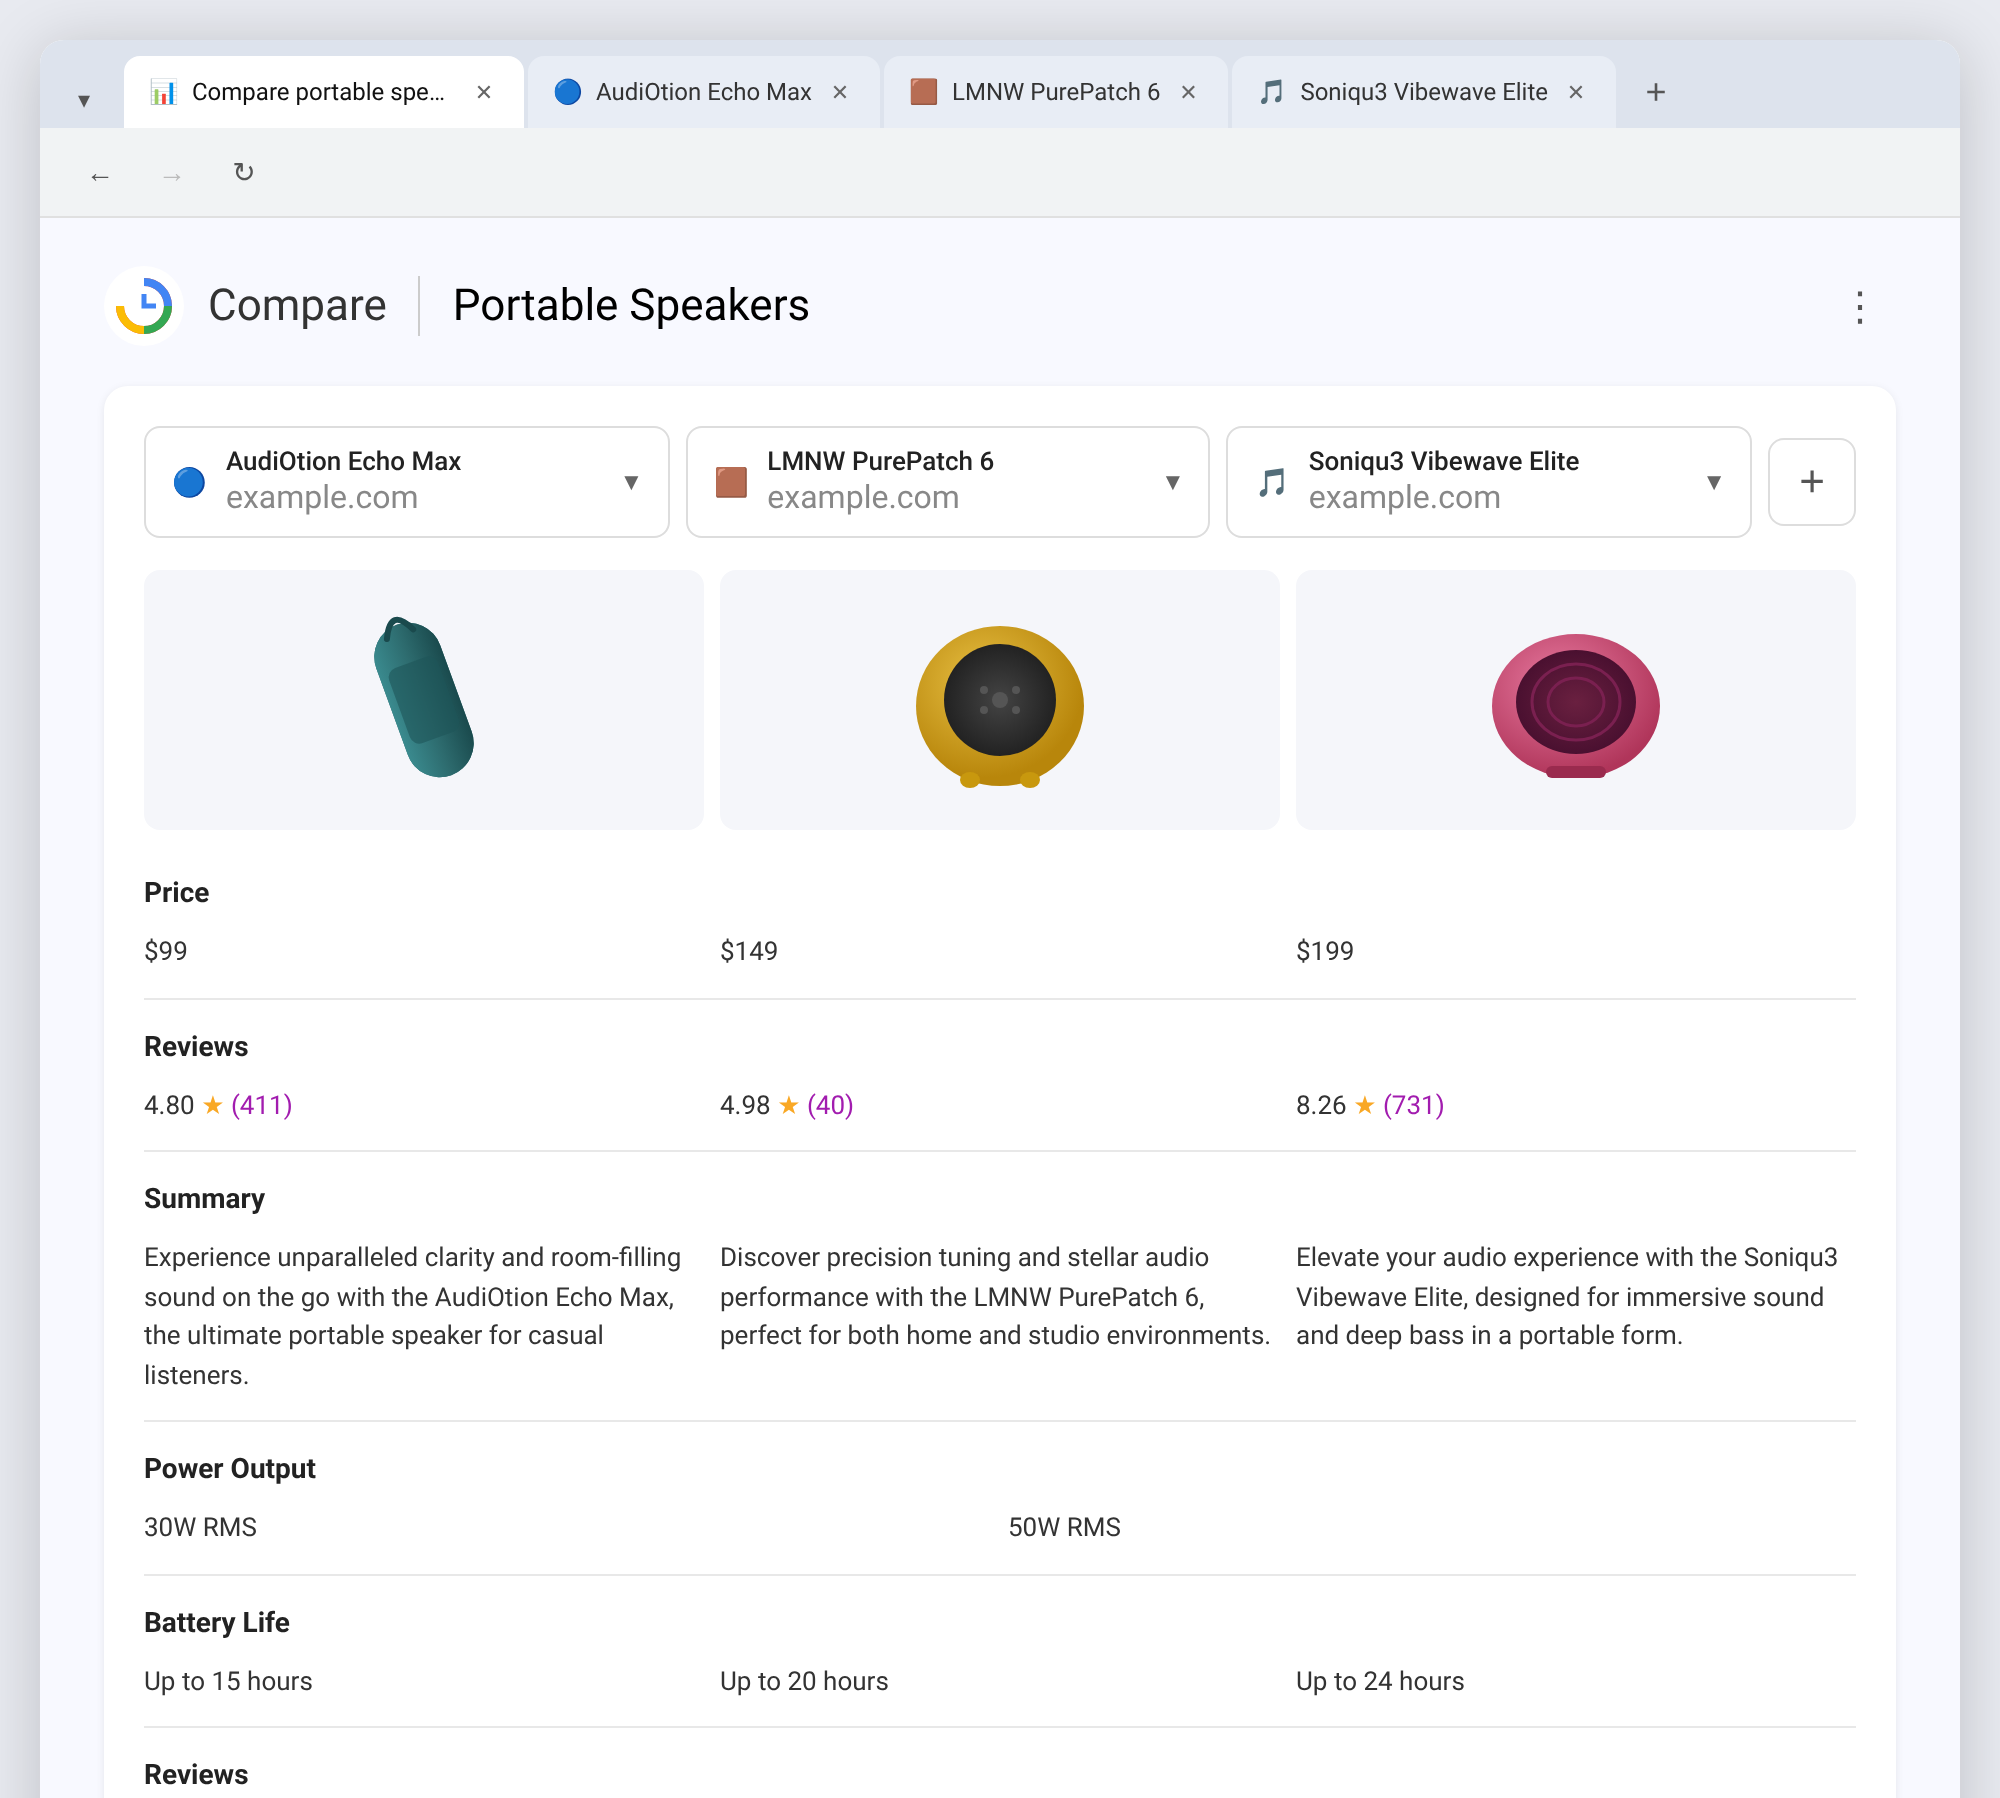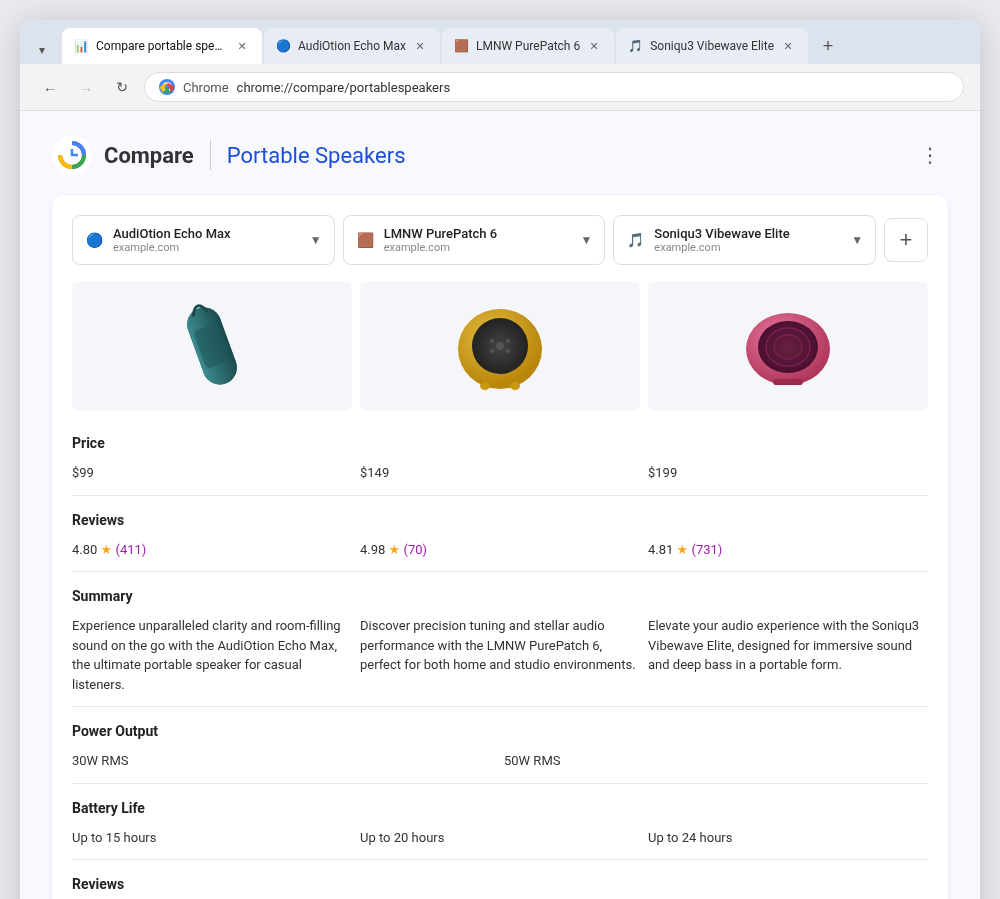--- a/index.html
+++ b/index.html
@@ -155,32 +155,32 @@
       display: flex;
       align-items: center;
       gap: 12px;
     }
     .google-logo {
       width: 40px; height: 40px;
     }
     .compare-label {
       font-size: 22px;
       color: #333;
-      font-weight: 700;
+      font-weight: 400;
       text-align: center;
     }
     .divider-bar {
       width: 1px;
       height: 30px;
       background: #ccc;
       margin: 0 4px;
     }
     .page-title {
       font-size: 22px;
-      color: #1d4ed8;
+      color: #000000;
       font-weight: 400;
     }
     .kebab-menu-btn {
       width: 36px; height: 36px;
       border-radius: 50%;
       border: none;
       background: transparent;
       cursor: pointer;
       display: flex; align-items: center; justify-content: center;
       font-size: 20px;
@@ -222,21 +222,21 @@
       width: 20px; height: 20px;
       display: flex; align-items: center; justify-content: center;
       font-size: 14px;
     }
     .product-name {
       font-size: 13px;
       font-weight: 500;
       color: #222;
     }
     .product-domain {
-      font-size: 11px;
+      font-size: 16px;
       color: #888;
     }
     .chevron-icon {
       font-size: 12px;
       color: #666;
     }
     .add-product-btn {
       width: 44px; height: 44px;
       border-radius: 8px;
       border: 1px solid #ddd;
@@ -342,33 +342,20 @@
     </div>
 
     <button class="tab-new-btn">+</button>
   </div>
 
   <div class="omnibar">
     <button class="nav-btn">←</button>
     <button class="nav-btn" disabled="">→</button>
     <button class="nav-btn">↻</button>
 
-    <div class="address-bar">
-
-      <svg class="chrome-logo" viewBox="0 0 16 16">
-        <circle cx="8" cy="8" r="8" fill="#4285f4"></circle>
-        <circle cx="8" cy="8" r="5" fill="white"></circle>
-        <circle cx="8" cy="8" r="3" fill="#4285f4"></circle>
-        <path d="M8 3 L15.5 8 L12 14" fill="#ea4335"></path>
-        <path d="M8 3 L0.5 8 L4 14" fill="#fbbc05"></path>
-        <path d="M4 14 L12 14 L8 8" fill="#34a853"></path>
-      </svg>
-      <span style="color:#555; font-size:13px;">Chrome</span>
-      <span style="color:#333; font-size:13px;">chrome://compare/portablespeakers</span>
-    </div>
   </div>
 
   <div class="page-content">
 
     <div class="page-header">
       <div class="page-header-left">
 
         <svg class="google-logo" viewBox="0 0 40 40">
           <circle cx="20" cy="20" r="20" fill="white"></circle>
           <path d="M20 8 A12 12 0 1 1 8 20" fill="none" stroke="#ea4335" stroke-width="4"></path>
@@ -517,24 +504,24 @@
         </div>
         <div class="compare-data-row">
           <div class="compare-data-cell">
             <span class="rating-value">4.80</span>
             <span class="star-icon"> ★ </span>
             <span class="review-count">(411)</span>
           </div>
           <div class="compare-data-cell">
             <span class="rating-value">4.98</span>
             <span class="star-icon"> ★ </span>
-            <span class="review-count">(70)</span>
+            <span class="review-count">(40)</span>
           </div>
           <div class="compare-data-cell">
-            <span class="rating-value">4.81</span>
+            <span class="rating-value">8.26</span>
             <span class="star-icon"> ★ </span>
             <span class="review-count">(731)</span>
           </div>
         </div>
 
         <div class="compare-section-header">
           <span class="section-label">Summary</span>
         </div>
         <div class="compare-data-row">
           <div class="compare-data-cell">Experience unparalleled clarity and room-filling sound on the go with the AudiOtion Echo Max, the ultimate portable speaker for casual listeners.</div>

